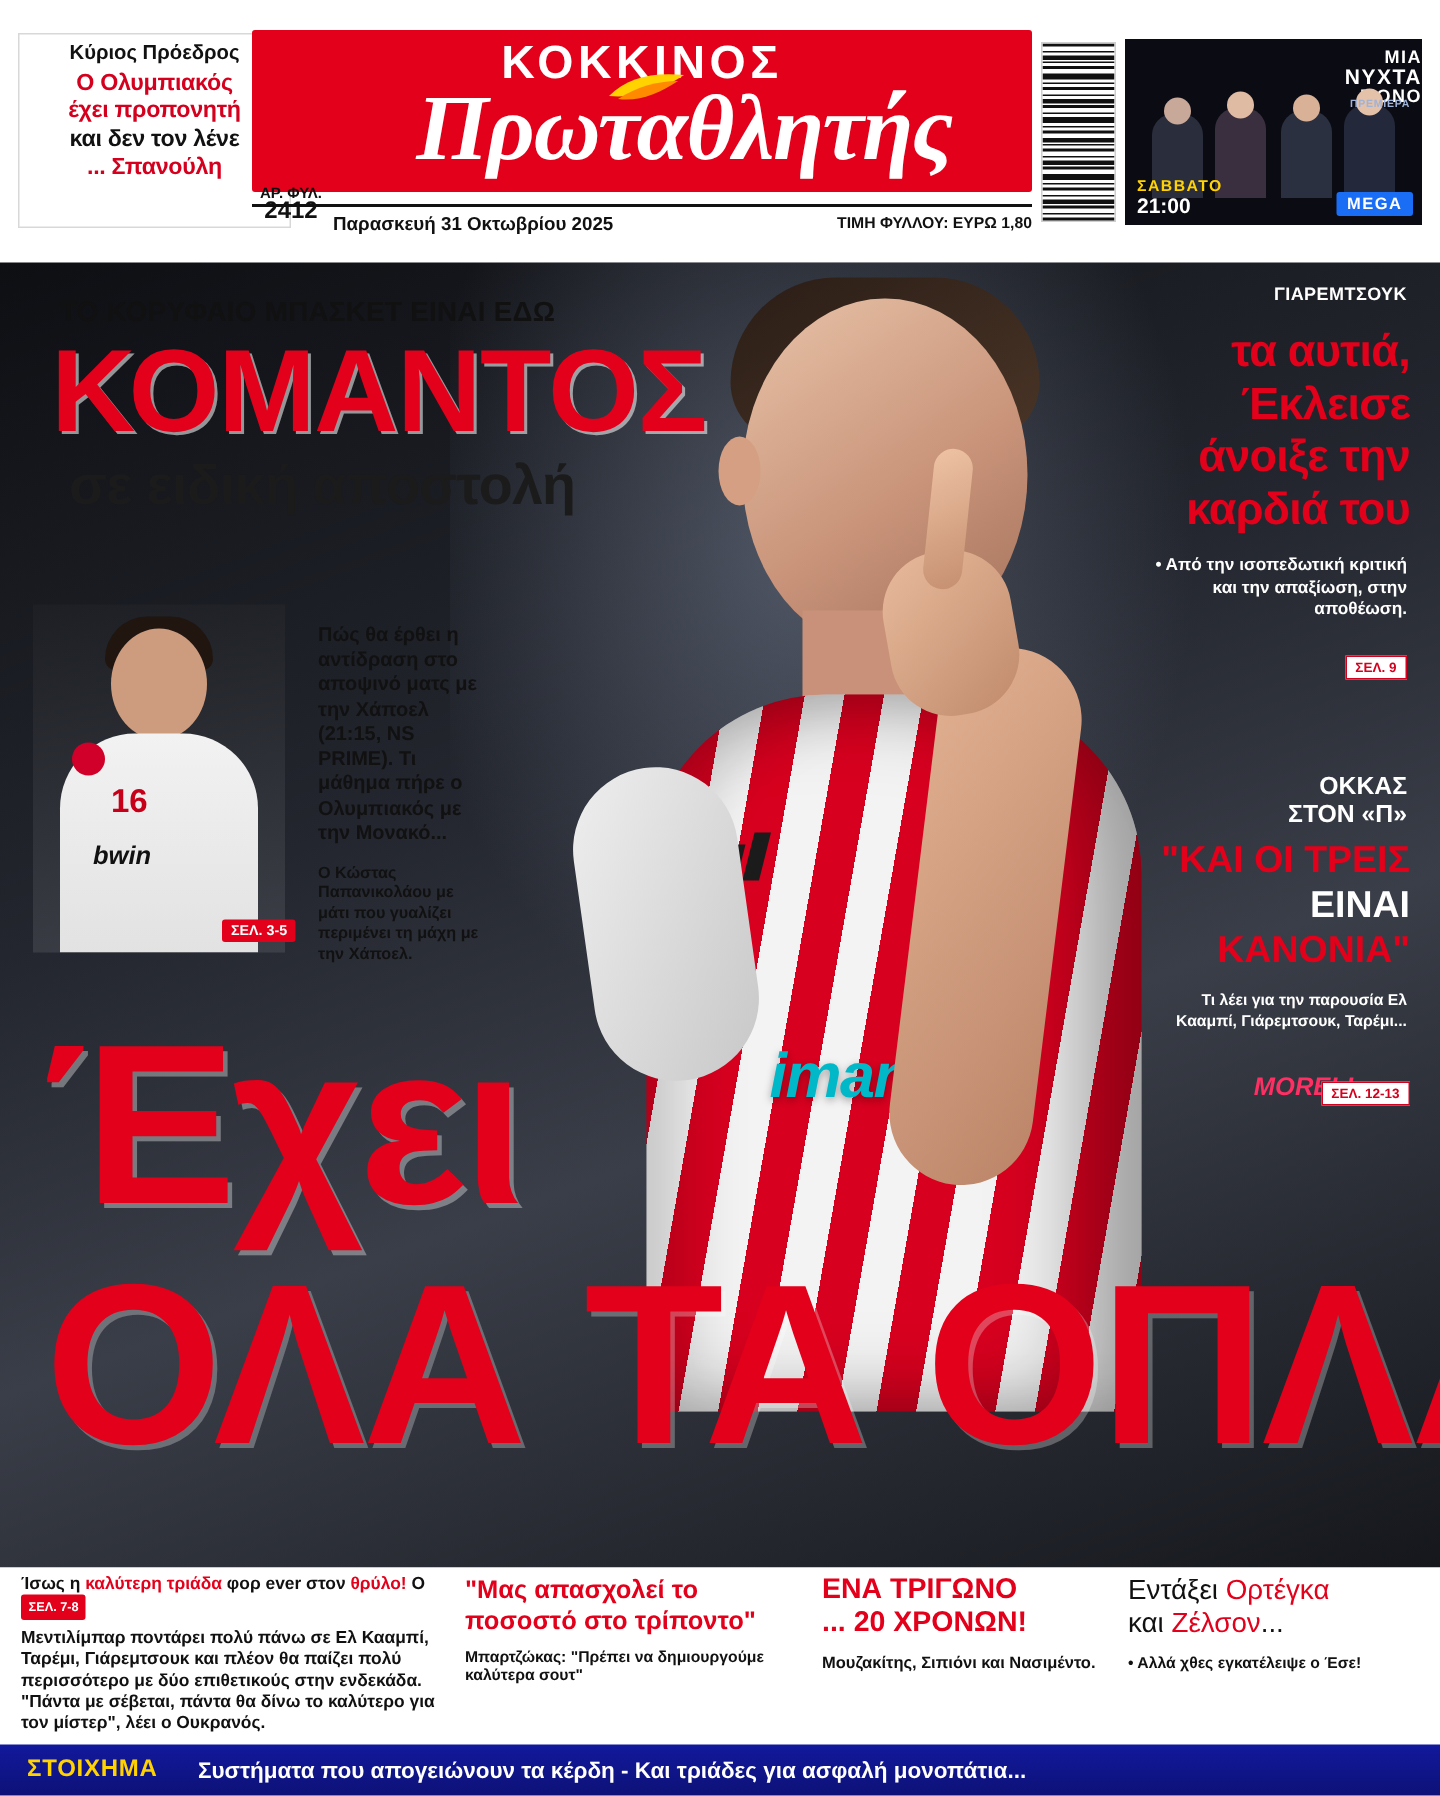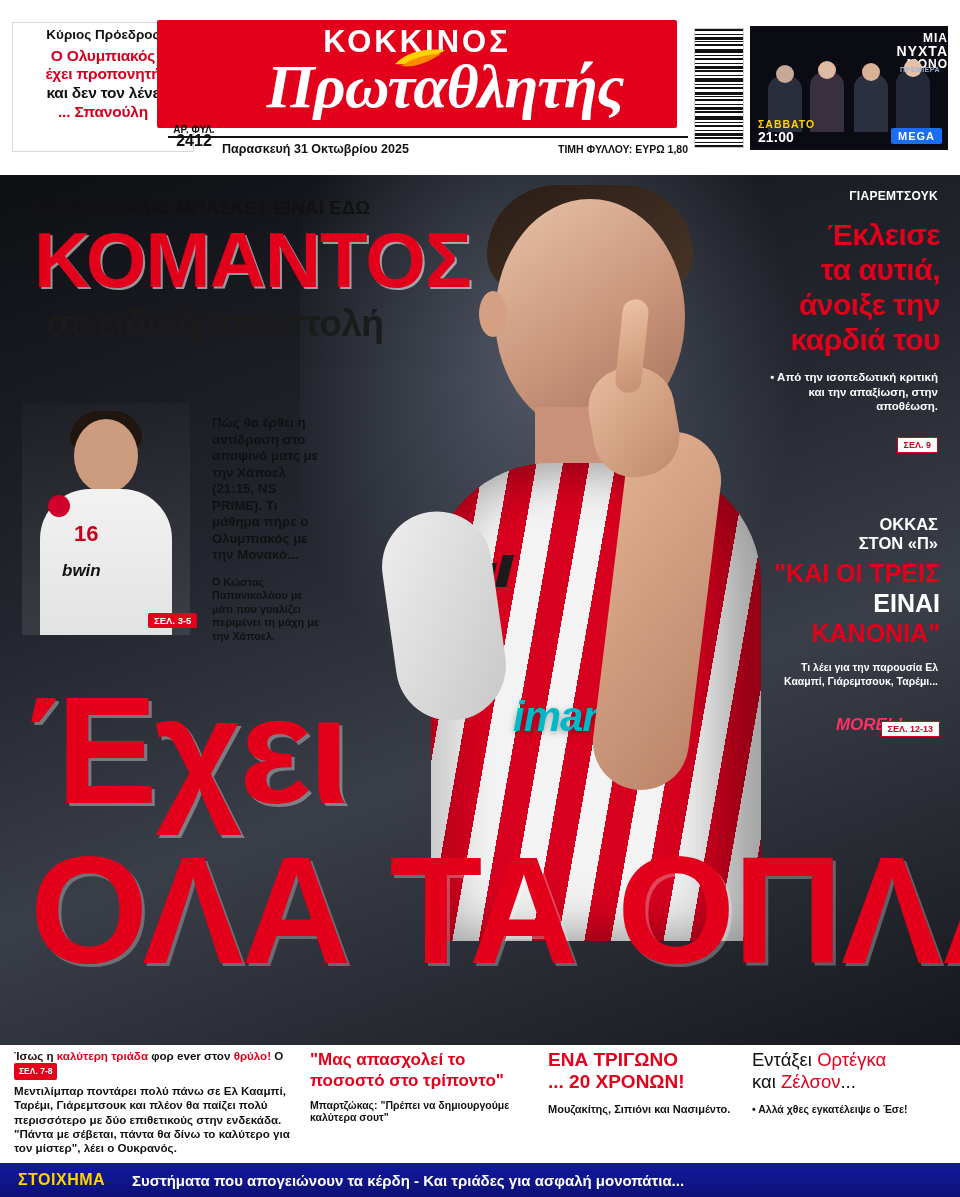--- a/index.html
+++ b/index.html
@@ -21,21 +21,21 @@
   .mh-left .kicker{
     font-size:13.5px;font-weight:bold;color:#111;text-align:center;line-height:1.15;
     margin-bottom:4px;
   }
   .mh-left .ln{
     font-size:15.5px;font-weight:bold;color:#d4001e;text-align:center;line-height:1.22;
     letter-spacing:-0.2px;
   }
   .mh-left .ln.black{color:#111;}
 
-  .mh-logo{position:absolute;left:157px;top:20px;width:416px;height:128px;}
+  .mh-logo{position:absolute;left:168px;top:20px;width:416px;height:128px;}
   .logo-red{
     position:absolute;left:0;top:0;width:520px;height:108px;background:#e3001b;
     border-radius:2px;
   }
   .logo-top{
     position:absolute;left:0;top:4px;width:520px;text-align:center;
     color:#fff;font-size:31px;font-weight:bold;letter-spacing:3px;
     font-family:"Liberation Sans",sans-serif;
   }
   .logo-main{
@@ -425,22 +425,22 @@
     </div>
 
     <div class="kl-text">
       <p>Πώς θα έρθει η αντίδραση στο αποψινό ματς με την Χάποελ (21:15, NS PRIME). Τι μάθημα πήρε ο Ολυμπιακός με την Μονακό...</p>
       <p class="small">Ο Κώστας Παπανικολάου με μάτι που γυαλίζει περιμένει τη μάχη με την Χάποελ.</p>
     </div>
     <div class="kl-page">ΣΕΛ. 3-5</div>
 
     <div class="rc-name">ΓΙΑΡΕΜΤΣΟΥΚ</div>
     <div class="rc-head">
+      <div>τα αυτιά,</div>
       <div>Έκλεισε</div>
-      <div>τα αυτιά,</div>
       <div>άνοιξε την</div>
       <div>καρδιά του</div>
     </div>
     <div class="rc-sub">• Από την ισοπεδωτική κριτική και την απαξίωση, στην αποθέωση.</div>
     <div class="rc-page1">ΣΕΛ. 9</div>
 
     <div class="rc2-kicker">
       <div>ΟΚΚΑΣ</div>
       <div>ΣΤΟΝ «Π»</div>
     </div>

